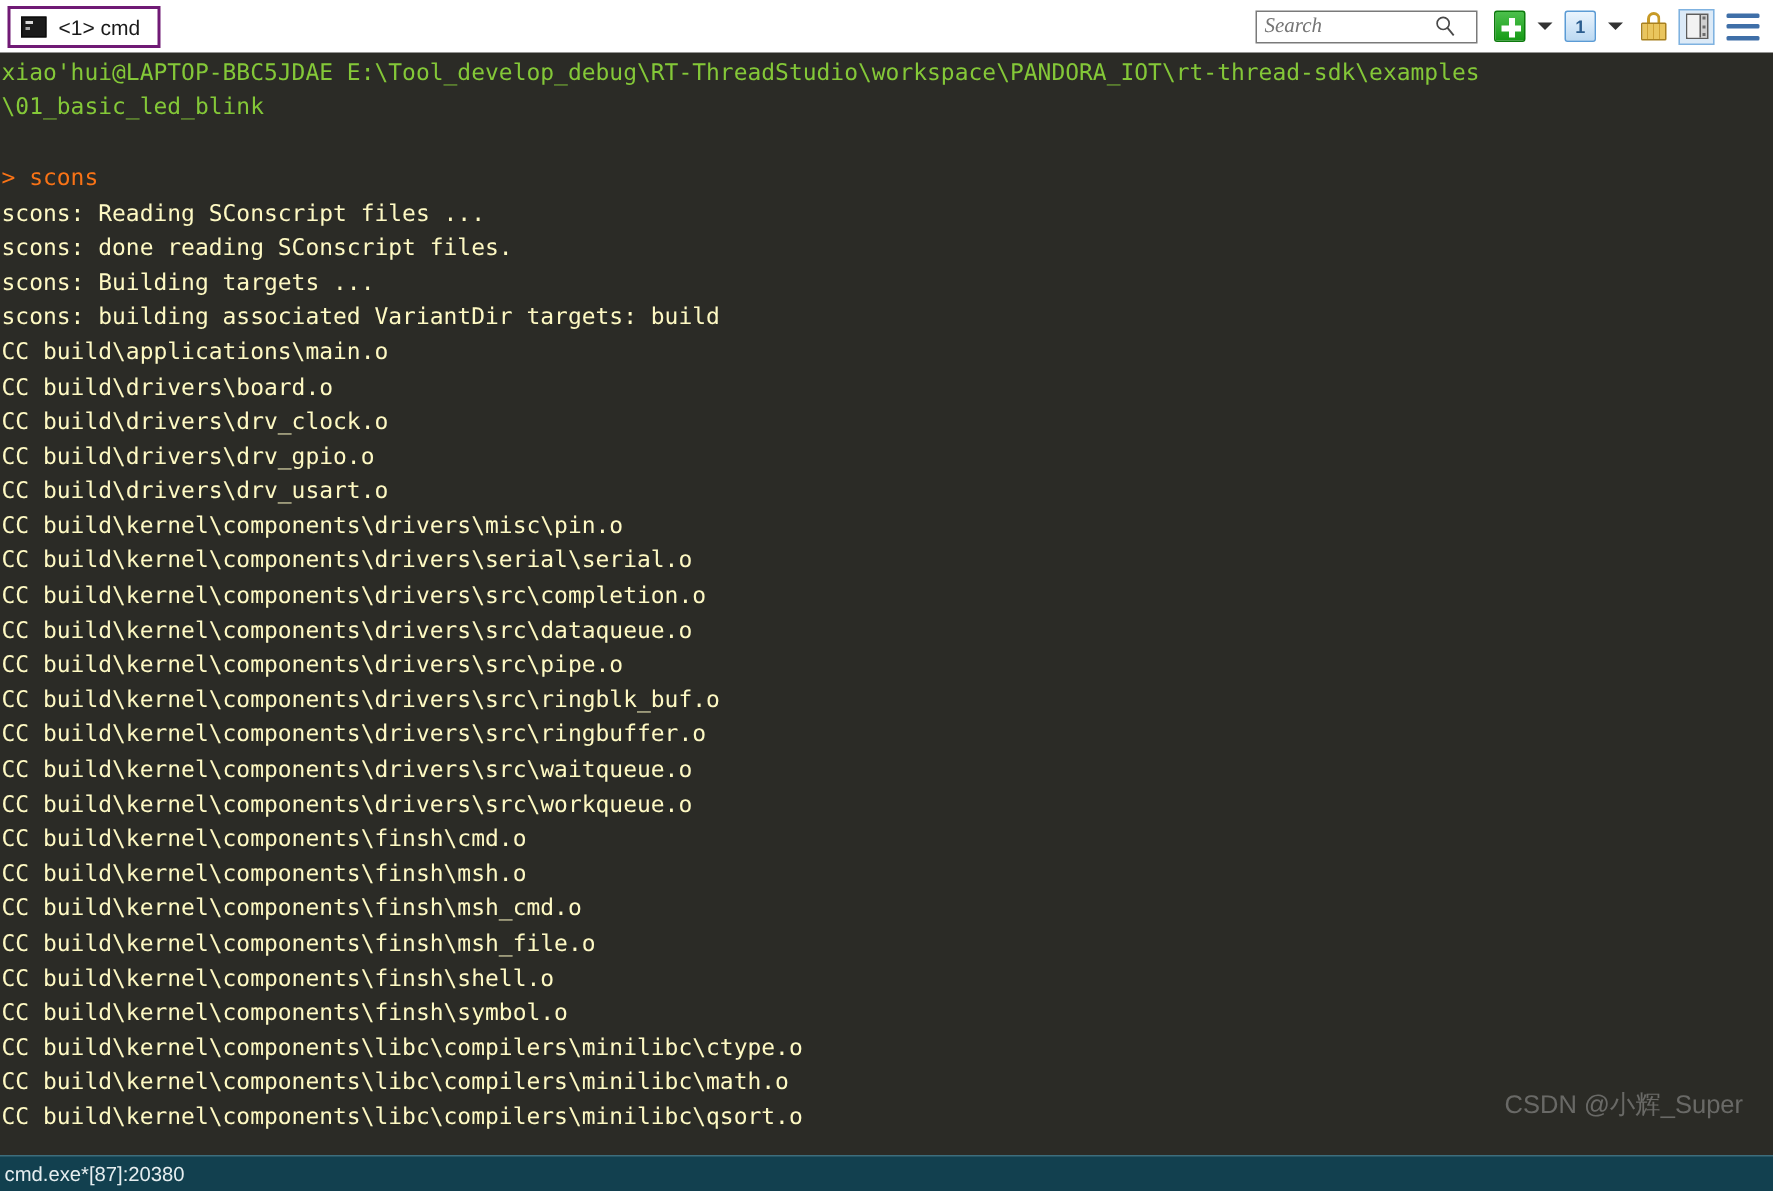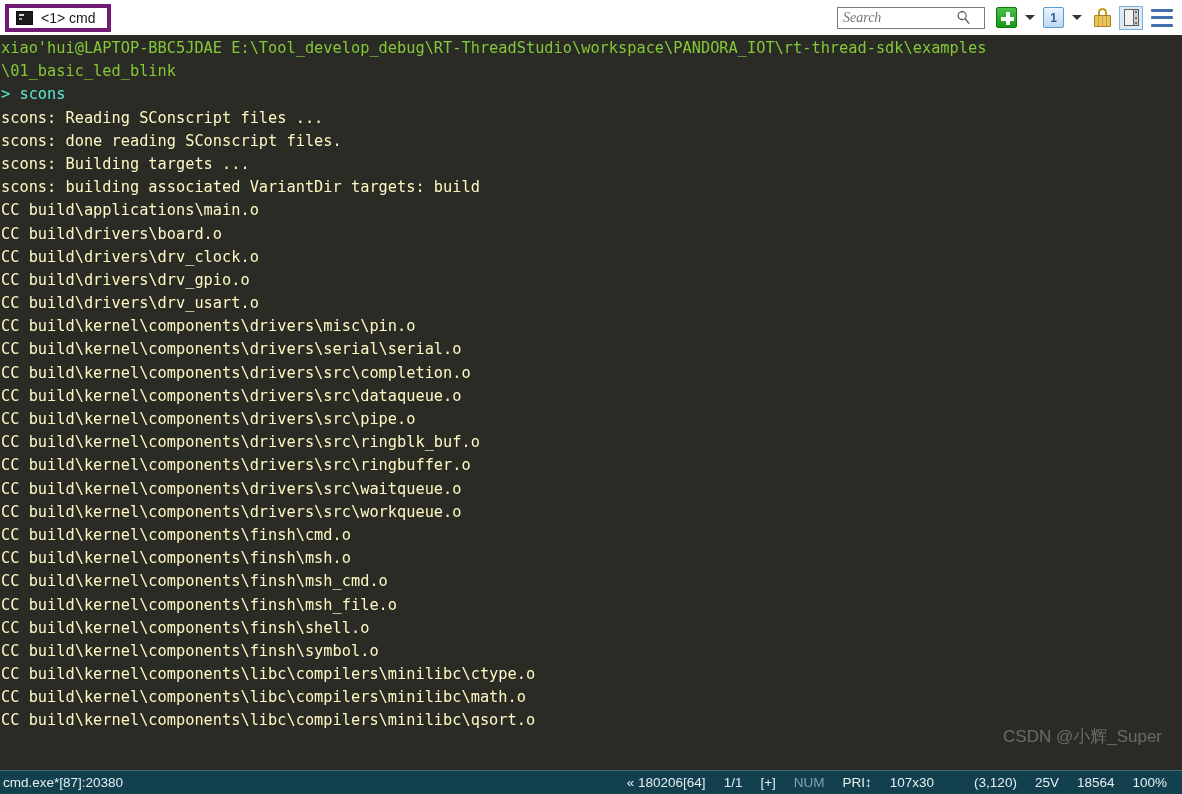--- a/index.html
+++ b/index.html
@@ -58,21 +58,21 @@
     height: 35px; min-height: 35px;
     background: #ffffff;
     display: flex; align-items: center;
     padding: 0 6px 0 5px;
     position: relative;
   }
   .tab {
     height: 28px;
     display: flex; align-items: center;
     padding: 0 12px 0 7px;
-    border: 4px solid #701a75;
+    border: 2px solid #701a75;
     background: #ffffff;
     gap: 8px;
   }
   .tab-ico {
     width: 17px; height: 14px;
     background: #1b1b1b;
     border: 1px solid #0d0d0d;
     position: relative;
     flex: 0 0 auto;
   }
@@ -206,21 +206,21 @@
   .term-inner {
     font-family: "DejaVu Sans Mono", "Liberation Mono", monospace;
     font-size: 15.3px;
     line-height: 23.2px;
     white-space: pre;
     letter-spacing: 0px;
   }
   .ln { display:block; height:23.2px; }
   .c-prompt { color: #84c838; }
   .c-out    { color: #fef9c3; }
-  .c-gray   { color: #5eead4; }
+  .c-gray   { color: #f97316; margin-top: 24px; }
 
   
   .watermark {
     position: absolute;
     right: 20px; bottom: 22px;
     font-family: "Liberation Sans", sans-serif;
     font-size: 17px;
     color: rgba(200,200,200,0.40);
     white-space: nowrap;
     pointer-events: none;
@@ -312,28 +312,15 @@
     </div>
   </div>
 
   <div class="terminal">
     <div class="term-inner" id="term"><span class="ln c-prompt">xiao'hui@LAPTOP-BBC5JDAE E:\Tool_develop_debug\RT-ThreadStudio\workspace\PANDORA_IOT\rt-thread-sdk\examples</span><span class="ln c-prompt">\01_basic_led_blink</span><span class="ln c-gray">&gt; scons</span><span class="ln c-out">scons: Reading SConscript files ...</span><span class="ln c-out">scons: done reading SConscript files.</span><span class="ln c-out">scons: Building targets ...</span><span class="ln c-out">scons: building associated VariantDir targets: build</span><span class="ln c-out">CC build\applications\main.o</span><span class="ln c-out">CC build\drivers\board.o</span><span class="ln c-out">CC build\drivers\drv_clock.o</span><span class="ln c-out">CC build\drivers\drv_gpio.o</span><span class="ln c-out">CC build\drivers\drv_usart.o</span><span class="ln c-out">CC build\kernel\components\drivers\misc\pin.o</span><span class="ln c-out">CC build\kernel\components\drivers\serial\serial.o</span><span class="ln c-out">CC build\kernel\components\drivers\src\completion.o</span><span class="ln c-out">CC build\kernel\components\drivers\src\dataqueue.o</span><span class="ln c-out">CC build\kernel\components\drivers\src\pipe.o</span><span class="ln c-out">CC build\kernel\components\drivers\src\ringblk_buf.o</span><span class="ln c-out">CC build\kernel\components\drivers\src\ringbuffer.o</span><span class="ln c-out">CC build\kernel\components\drivers\src\waitqueue.o</span><span class="ln c-out">CC build\kernel\components\drivers\src\workqueue.o</span><span class="ln c-out">CC build\kernel\components\finsh\cmd.o</span><span class="ln c-out">CC build\kernel\components\finsh\msh.o</span><span class="ln c-out">CC build\kernel\components\finsh\msh_cmd.o</span><span class="ln c-out">CC build\kernel\components\finsh\msh_file.o</span><span class="ln c-out">CC build\kernel\components\finsh\shell.o</span><span class="ln c-out">CC build\kernel\components\finsh\symbol.o</span><span class="ln c-out">CC build\kernel\components\libc\compilers\minilibc\ctype.o</span><span class="ln c-out">CC build\kernel\components\libc\compilers\minilibc\math.o</span><span class="ln c-out">CC build\kernel\components\libc\compilers\minilibc\qsort.o</span></div>
     <div class="watermark">CSDN @小辉_Super</div>
   </div>
 
   <div class="statusbar">
     <span class="sb-left">cmd.exe*[87]:20380</span>
-    <div class="sb-right">
-      <span class="sb-item">« 180206[64]</span>
-      <span class="sb-item">1/1</span>
-      <span class="sb-item">[+]</span>
-      <span class="sb-item sb-dim">NUM</span>
-      <span class="sb-item">PRI↕</span>
-      <span class="sb-item">107x30</span>
-      <span class="sb-gap"></span>
-      <span class="sb-item">(3,120)</span>
-      <span class="sb-item">25V</span>
-      <span class="sb-item">18564</span>
-      <span class="sb-item">100%</span>
-    </div>
   </div>
 
 </div>
 
 </body></html>

